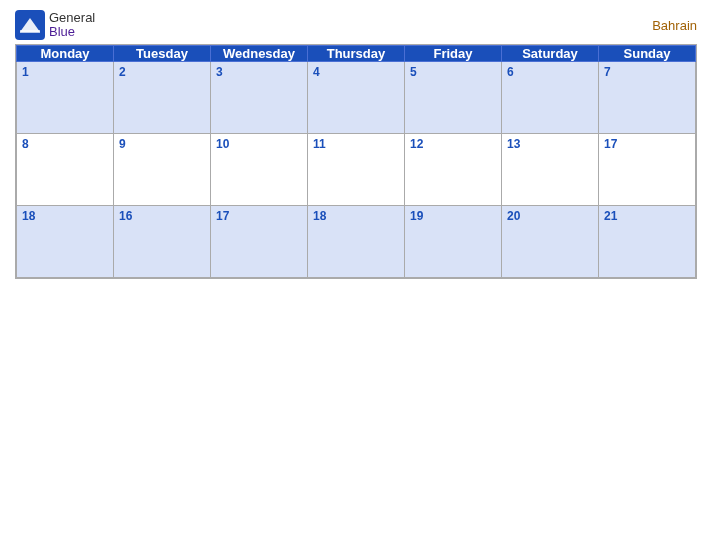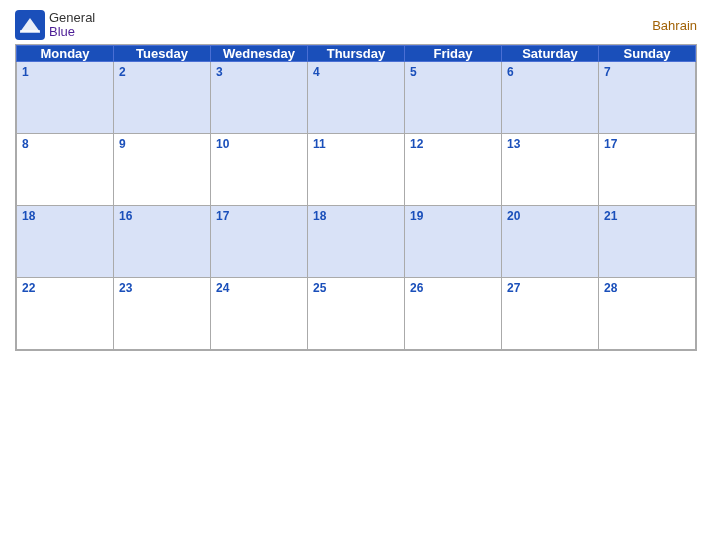--- a/index.html
+++ b/index.html
@@ -174,24 +174,15 @@
         </tr>
         <tr>
           <td><span class="day-num">18</span></td>
           <td><span class="day-num">16</span></td>
           <td><span class="day-num">17</span></td>
           <td><span class="day-num">18</span></td>
           <td><span class="day-num">19</span></td>
           <td><span class="day-num">20</span></td>
           <td><span class="day-num">21</span></td>
         </tr>
-        <tr>
-          <td><span class="day-num">22</span></td>
-          <td><span class="day-num">23</span></td>
-          <td><span class="day-num">24</span></td>
-          <td><span class="day-num">25</span></td>
-          <td><span class="day-num">26</span></td>
-          <td><span class="day-num">27</span></td>
-          <td><span class="day-num">28</span></td>
-        </tr>
       </tbody>
   </table>
 </div>
 
 </body></html>

